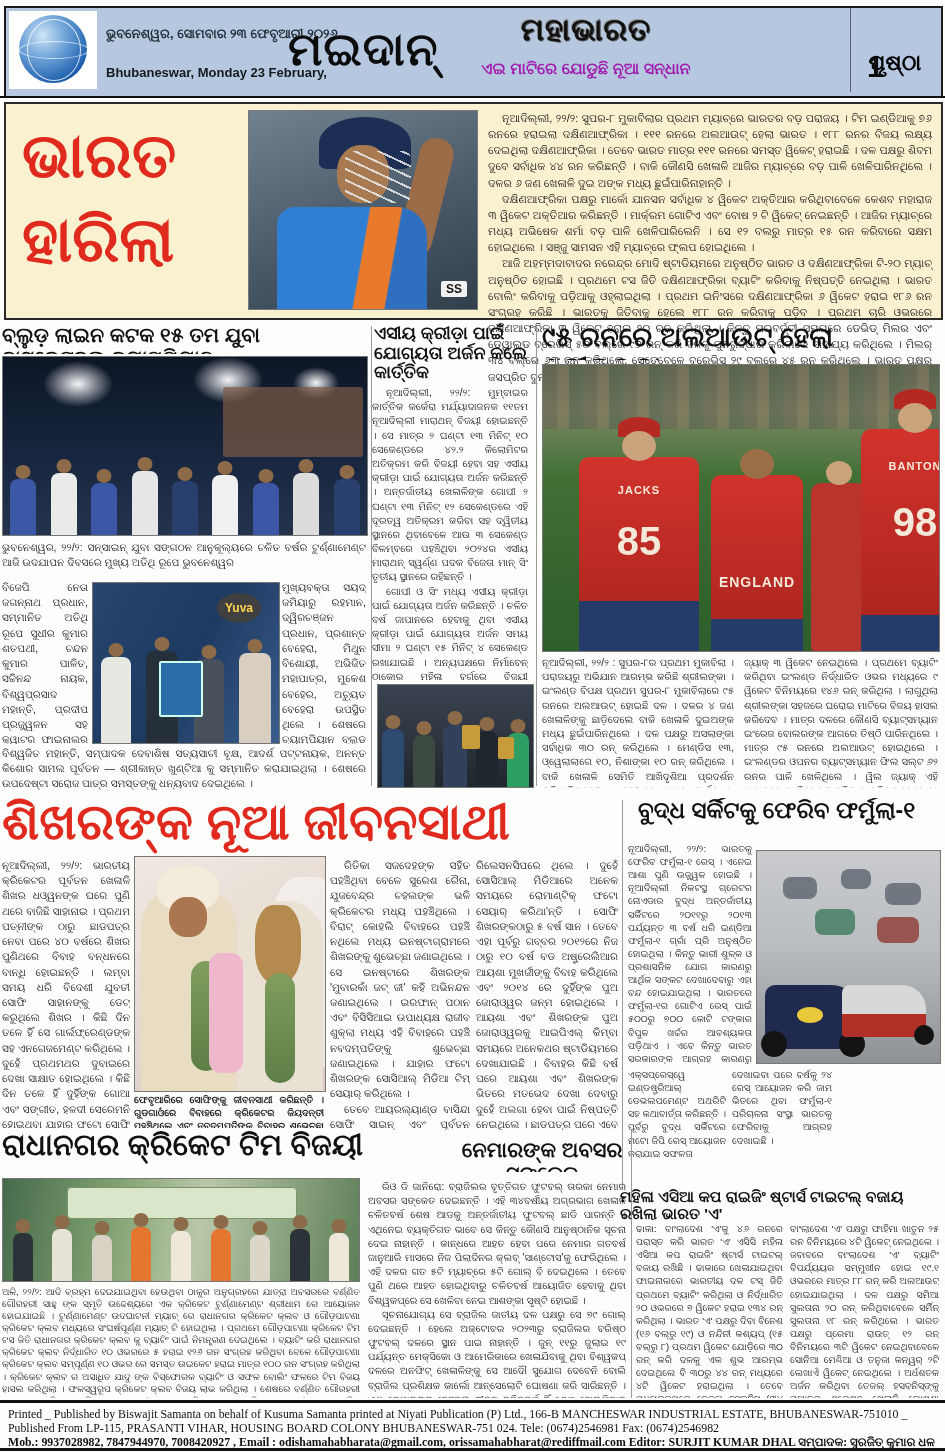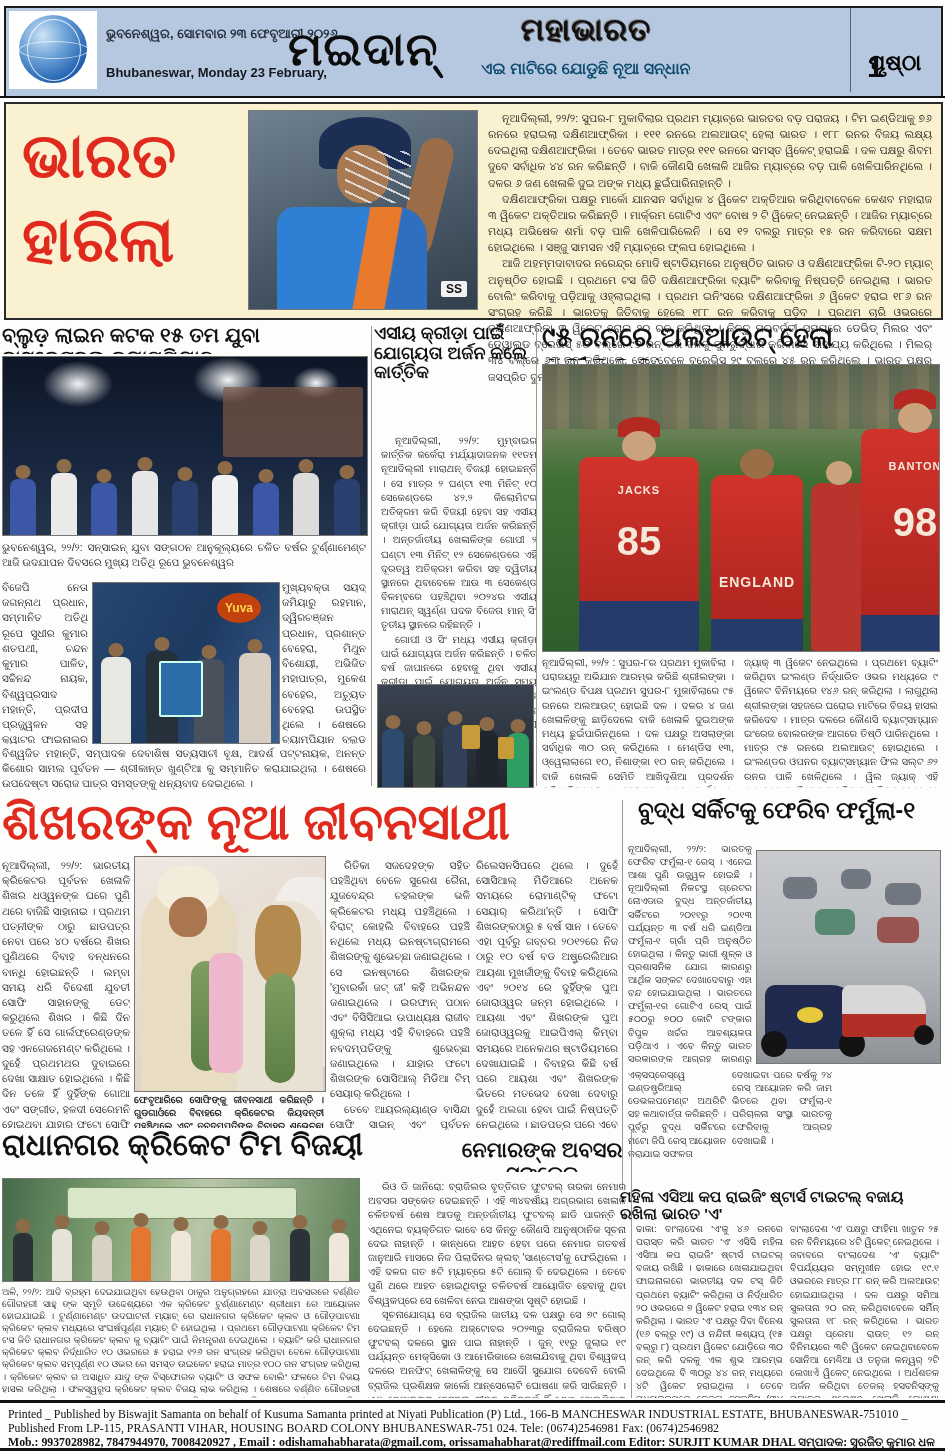--- a/index.html
+++ b/index.html
@@ -16,21 +16,21 @@
   #banner{position:absolute;left:4px;top:6px;width:935px;height:88px;background:#b6c8e0;border:2px solid #1a1a1a;}
   #globe{position:absolute;left:3px;top:3px;width:88px;height:78px;background:#fff;}
   #globe .g1{position:absolute;left:10px;top:4px;width:68px;height:68px;border-radius:50%;
      background:radial-gradient(circle at 35% 30%,#cfe4f7 0%,#6fa4d8 35%,#1d5fae 75%,#123c74 100%);}
   #globe .g2{position:absolute;left:18px;top:8px;width:52px;height:60px;border-radius:50%;border:1px solid rgba(255,255,255,.8);}
   #globe .g3{position:absolute;left:10px;top:30px;width:68px;height:16px;border-radius:50%;border:1px solid rgba(255,255,255,.7);}
   .dl-od{font-size:13px;font-weight:bold;color:#26303d;}
   .dl-en{font-size:13px;font-weight:bold;color:#14181f;margin-top:23px;}
   #maidan{font-size:46px;font-weight:bold;color:#0c0c0c;letter-spacing:1px;}
   #brand{font-size:31px;font-weight:bold;color:#111;text-shadow:1px 1px 0 #555,-1px -1px 0 #999;letter-spacing:1px;}
-  #tagline{font-size:16px;font-weight:bold;color:#0c4a6e;}
+  #tagline{font-size:16px;font-weight:bold;color:#a21caf;}
   #pagebox{position:absolute;right:2px;top:0;width:88px;height:84px;border-left:1px solid #53627a;}
   #pagelabel{font-size:22px;font-weight:bold;color:#000000;margin-top:36px;}
   #pagenum{font-size:30px;font-weight:bold;color:#0d0d0d;}
   
   #leadbox{position:absolute;left:4px;top:102px;width:935px;height:214px;background:#f9f1cf;border:2px solid #2a2a2a;}
   #leadhead{position:absolute;left:16px;top:10px;width:220px;font-size:62px;line-height:84px;font-weight:bold;color:#e12a1e;}
   #leadtext{position:absolute;left:482px;top:6px;width:444px;height:200px;font-size:11px;line-height:1.47;}
   
   .lp-bg{position:absolute;inset:0;background:linear-gradient(160deg,#70818f 0%,#4a5a68 55%,#323f4c 100%);}
   .lp-face{position:absolute;left:88px;top:34px;width:52px;height:58px;border-radius:45%;background:#a97a52;}
@@ -82,21 +82,21 @@
   .f1-wh1{position:absolute;width:26px;height:26px;border-radius:50%;background:#131313;bottom:6px;}
   .f1-car2{position:absolute;right:14px;bottom:26px;width:84px;height:52px;border-radius:8px 24px 4px 4px;background:linear-gradient(#d8d8d8 55%,#b03028 56%);}
   .f1-blob{position:absolute;border-radius:8px;background:#5d646e;opacity:.8;}
   
   .bk-bg{position:absolute;inset:0;background:linear-gradient(#0d1626 0%,#17263e 55%,#24344c 100%);}
   .glow{position:absolute;width:70px;height:46px;border-radius:50%;background:radial-gradient(closest-side,rgba(255,255,255,.95),rgba(255,255,255,0));}
   .rowmen{position:absolute;left:0;right:0;bottom:0;height:56%;display:flex;align-items:flex-end;justify-content:space-around;}
   .man{width:26px;border-radius:8px 8px 0 0;position:relative;}
   .man::before{content:"";position:absolute;top:-14px;left:50%;transform:translateX(-50%);width:15px;height:14px;border-radius:50%;background:#8d6b49;}
   .aw-bg{position:absolute;inset:0;background:linear-gradient(120deg,#27476e 0%,#1d3a61 50%,#3a5e8e 100%);}
-  .aw-logo{position:absolute;right:18px;top:10px;width:44px;height:30px;border-radius:50%;background:#c2410c;color:#ffd34d;font-weight:bold;font-size:12px;text-align:center;line-height:30px;}
+  .aw-logo{position:absolute;right:18px;top:10px;width:44px;height:30px;border-radius:50%;background:#404040;color:#ffd34d;font-weight:bold;font-size:12px;text-align:center;line-height:30px;}
   .mr-bg{position:absolute;inset:0;background:linear-gradient(#3a4350 0%,#2c333d 60%,#20262e 100%);}
   .rn-bg{position:absolute;inset:0;background:linear-gradient(100deg,#46694a 0%,#7fa071 30%,#b9c7a8 55%,#5d7f57 100%);}
   .rn-ban{position:absolute;left:18%;top:8px;width:64%;height:30px;border-radius:4px;background:#d9e6c9;border:1px solid #7d9468;}
   
   #footrule{position:absolute;left:0;top:1400px;width:945px;height:3px;background:#111;}
   #footer{position:absolute;left:8px;top:1407px;width:930px;height:40px;font-family:"Liberation Serif","DejaVu Serif",serif;font-size:11.8px;line-height:1.2;color:#111;}
   #footer .b{font-weight:bold;}
   #botrule{position:absolute;left:0;top:1448px;width:945px;height:3px;background:#111;}
   .cap95{font-size:9.5px;line-height:1.35;font-weight:bold;color:#222;text-align:justify;}
 </style>
@@ -177,21 +177,21 @@
       <div class="man" style="height:90px;background:#d8cfc2;width:32px;"></div>
     </div>
     <div class="abs" style="left:66px;top:78px;width:40px;height:52px;background:#2a6da8;border:2px solid #cfe;border-radius:2px;"></div>
   </div>
   <div class="abs just body105" style="left:282px;top:580px;width:84px;height:164px;">ମୁଖ୍ୟବକ୍ତା ସୟଦ୍ ଜମିୟାରୁ ରହମାନ, ଦ୍ୱିରଚଞ୍ଜନ ପ୍ରଧାନ, ପ୍ରଶାନ୍ତ ବେହେରା, ମିଥୁନ ବିଶୋୟୀ, ଅଭିଜିତ ମହାପାତ୍ର, ମୁକେଶ ବେହେର, ଅଚ୍ୟୁତ ବେହେରା ଉପସ୍ଥିତ ଥିଲେ । ଶେଷରେ ଚ୍ୟାମ୍ପିୟାନ ବ୍ଲୁଡ଼ ଲାଇନ ଚ୍ୟାମ୍ପିୟାନ ଟ୍ରଫି ସହ ନଗଦ ୩୦୦୦୦ ଟଙ୍କା, ରନରଅପ ପୁରୀ ଟ୍ରଫି ସହ ନଗଦ ୨୦୦୦୦ ଟଙ୍କା ଓ ସେକେଣ୍ଡ ରନରଅପ ଭାବେ ପଶ୍ଚିମରଙ୍ଗ ମେଟ୍ରୋ ରେଲୱେ ଟ୍ରଫି ସହ ନଗଦ ୧୦୦୦୦ ଟଙ୍କା, ମ୍ୟାନ ଅଫ ମ୍ୟାଚ୍ ସାୟାତ ଖାନ, ଟୁର୍ଣ୍ଣାମେଣ୍ଟର ବେଷ୍ଟ ପ୍ଲେୟାର ରାହୁଲ ପୁରସ୍କୃତ ହୋଇଥିଲେ, ଦୁଇ ବିଶିଷ୍ଟ ଖେଳାଳି ମାନ୍ୟତା ସିଂହ ଓ</div>
   <div class="abs just body105" style="left:2px;top:746px;width:364px;height:44px;">ବିଶ୍ୱଜିତ ମହାନ୍ତି, ସମ୍ପାଦକ ଦେବାଶିଷ ସତ୍ୟସାଚୀ ବୃକ୍ଷ, ଆଦର୍ଶ ପଟ୍ଟନାୟକ, ଅନନ୍ତ କିଶୋର ସାମଲ ପୂର୍ବତନ — ଶ୍ରୀକାନ୍ତ ଖୁଣ୍ଟିଆ କୁ ସମ୍ମାନିତ କରାଯାଇଥିଲା । ଶେଷରେ ଉପଦେଷ୍ଟା ସରୋଜ ପାତ୍ର ସମସ୍ତଙ୍କୁ ଧନ୍ୟବାଦ ଦେଇଥିଲେ ।</div>
 
   <div class="vline" style="left:371px;top:326px;height:460px;"></div>
 
   <div class="abs hl" id="kk-head" style="left:374px;top:324px;width:156px;height:58px;">ଏସୀୟ କ୍ରୀଡ଼ା ପାଇଁ ଯୋଗ୍ୟତା ଅର୍ଜନ କଲେ କାର୍ତ୍ତିକ</div>
-  <div class="abs just body10" style="left:381px;top:386px;width:156px;height:294px;margin-top:48px;">
+  <div class="abs just body10" style="left:372px;top:386px;width:156px;height:294px;">
     <p>ନୂଆଦିଲ୍ଲୀ, ୨୨/୨: ମୁମ୍ବାଇର କାର୍ତ୍ତିକ କର୍କେରା ମର୍ଯ୍ୟାଦାଜନକ ୧୧ତମ ନୂଆଦିଲ୍ଲୀ ମାରାଥନ୍ ବିଜୟୀ ହୋଇଛନ୍ତି । ସେ ମାତ୍ର ୨ ଘଣ୍ଟା ୧୩ ମିନିଟ୍ ୧୦ ସେକେଣ୍ଡରେ ୪୨.୨ କିଲୋମିଟର ଅତିକ୍ରମ କରି ବିଜୟୀ ହେବା ସହ ଏସୀୟ କ୍ରୀଡ଼ା ପାଇଁ ଯୋଗ୍ୟତା ଅର୍ଜନ କରିଛନ୍ତି । ଅନ୍ତର୍ଜାତୀୟ ଖେଳାଳିଙ୍କ ଗୋପୀ ୨ ଘଣ୍ଟା ୧୩ ମିନିଟ୍ ୧୨ ସେକେଣ୍ଡରେ ଏହି ଦୂରତ୍ୱ ଅତିକ୍ରମ କରିବା ସହ ଦ୍ୱିତୀୟ ସ୍ଥାନରେ ଥିବାବେଳେ ଆଉ ୩ ସେକେଣ୍ଡ ବିଳମ୍ବରେ ପହଞ୍ଚିଥିବା ୨୦୨୪ର ଏସୀୟ ମାରାଥନ୍ ସ୍ୱର୍ଣ୍ଣ ପଦକ ବିଜେତା ମାନ୍‌ ସିଂ ତୃତୀୟ ସ୍ଥାନରେ ରହିଛନ୍ତି ।</p>
     <p>ଗୋପୀ ଓ ସିଂ ମଧ୍ୟ ଏସୀୟ କ୍ରୀଡ଼ା ପାଇଁ ଯୋଗ୍ୟତା ଅର୍ଜନ କରିଛନ୍ତି । ଚଳିତ ବର୍ଷ ଜାପାନରେ ହେବାକୁ ଥିବା ଏସୀୟ କ୍ରୀଡ଼ା ପାଇଁ ଯୋଗ୍ୟତା ଅର୍ଜନ ସମୟ ସୀମା ୨ ଘଣ୍ଟା ୧୫ ମିନିଟ୍ ୪ ସେକେଣ୍ଡ ରଖାଯାଇଛି । ଅନ୍ୟପକ୍ଷରେ ନିର୍ମାବେନ୍ ଠାକୋର୍ ମହିଳା ବର୍ଗରେ ବିଜୟୀ ହୋଇଛନ୍ତି । ସେ ୨ ଘଣ୍ଟା ୪୧ ମିନିଟ୍ ୧୫ ସେକେଣ୍ଡରେ ଏହି ଦୂରତ୍ୱ ଅତିକ୍ରମ କରିଥିଲେ । ଏହା ଦ୍ୱାରା ସେ ଏସୀୟ କ୍ରୀଡ଼ା ପାଇଁ ଯୋଗ୍ୟତା ଅର୍ଜନ କରିପାରିନାହାନ୍ତି । ମହିଳା ବର୍ଗରେ ଏସୀୟ କ୍ରୀଡ଼ା ପାଇଁ ଯୋଗ୍ୟତା ଅର୍ଜନ ସମୟସୀମା ୨ ଘଣ୍ଟା ୩୧ ମିନିଟ୍ ୫୨ ସେକେଣ୍ଡ ରଖାଯାଇଛି ।</p>
   </div>
   <div class="photo" style="left:377px;top:684px;width:155px;height:102px;">
     <div class="mr-bg"></div>
     <div class="rowmen" style="height:72%;">
       <div class="man" style="height:58px;background:#2e4a6e;width:22px;"></div>
       <div class="man" style="height:52px;background:#3c4a42;width:22px;"></div>
       <div class="man" style="height:62px;background:#32405a;width:24px;"></div>
       <div class="man" style="height:56px;background:#20262e;width:22px;"></div>

